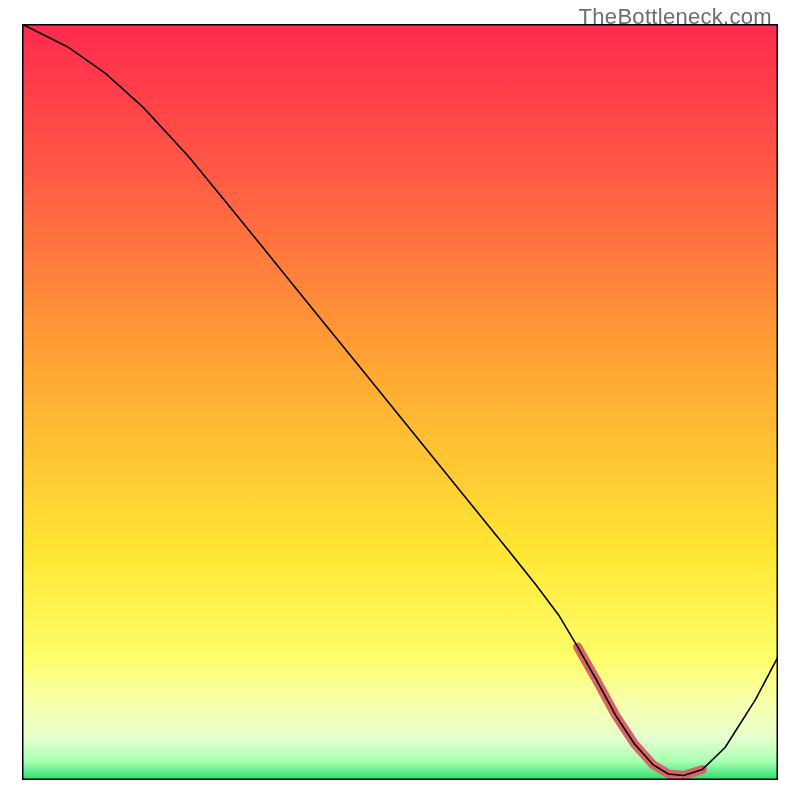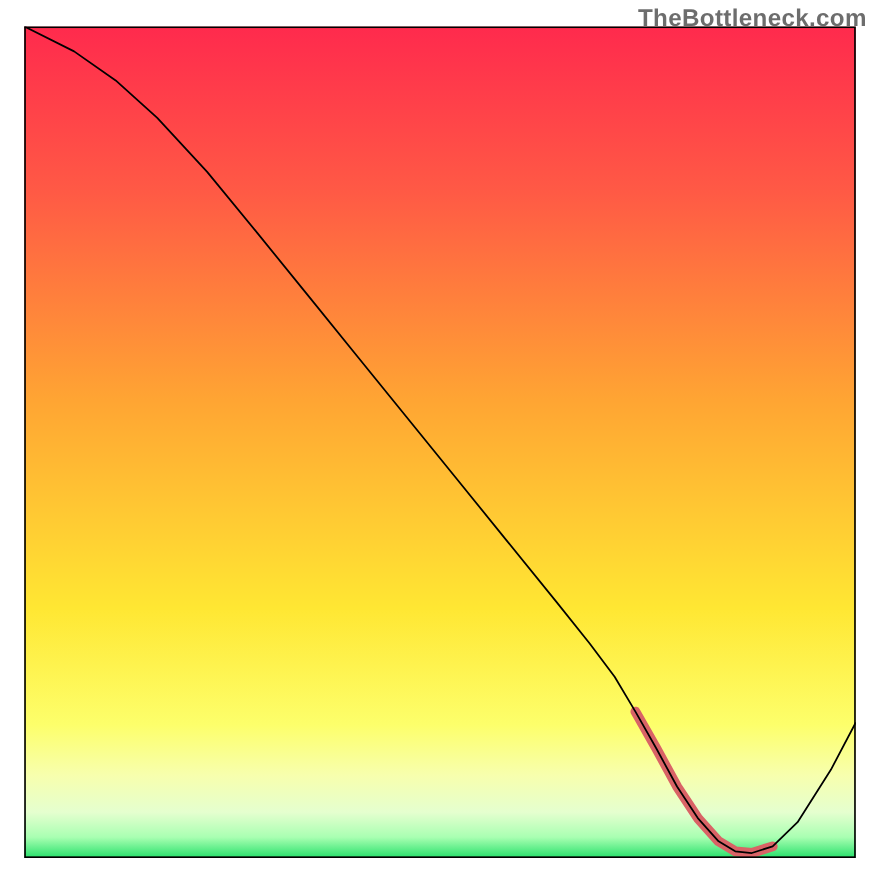--- a/index.html
+++ b/index.html
@@ -12,23 +12,23 @@
     overflow: hidden;
   }
   .container {
     position: relative;
     width: 800px;
     height: 800px;
   }
   .watermark {
     position: absolute;
     top: 4px;
-    right: 12px;
+    right: 28px;
     font-size: 22px;
-    font-weight: 700;
+    font-weight: 400;
     color: rgba(60,60,60,0.75);
     letter-spacing: 0.3px;
     z-index: 5;
   }
   .plot {
     position: absolute;
     left: 22px;
     top: 24px;
     width: 756px;
     height: 756px;

